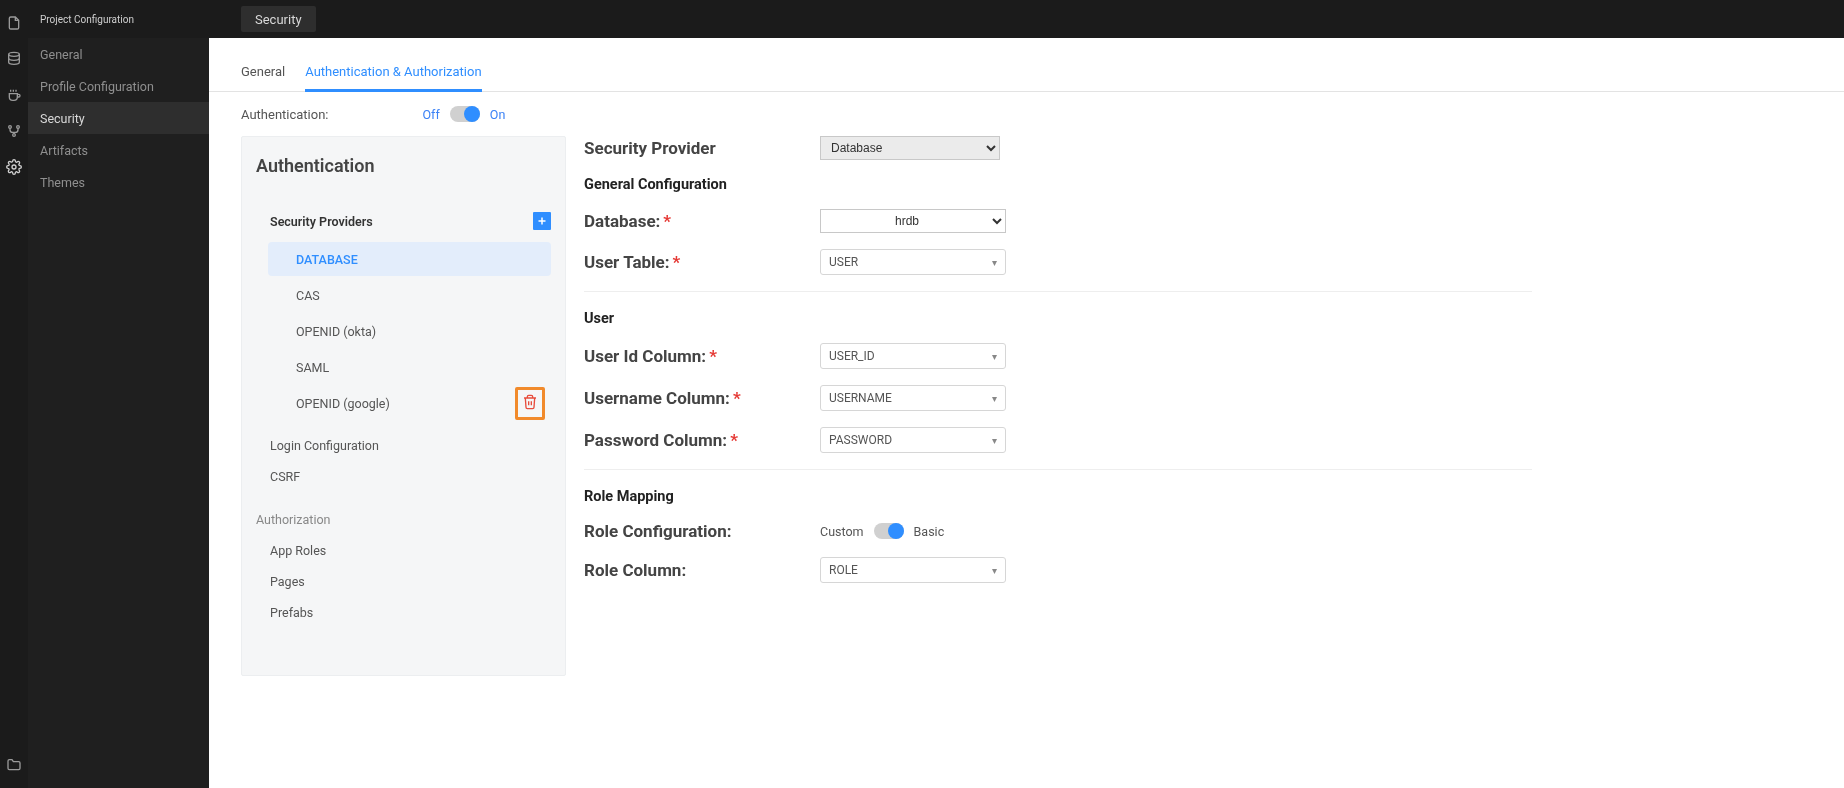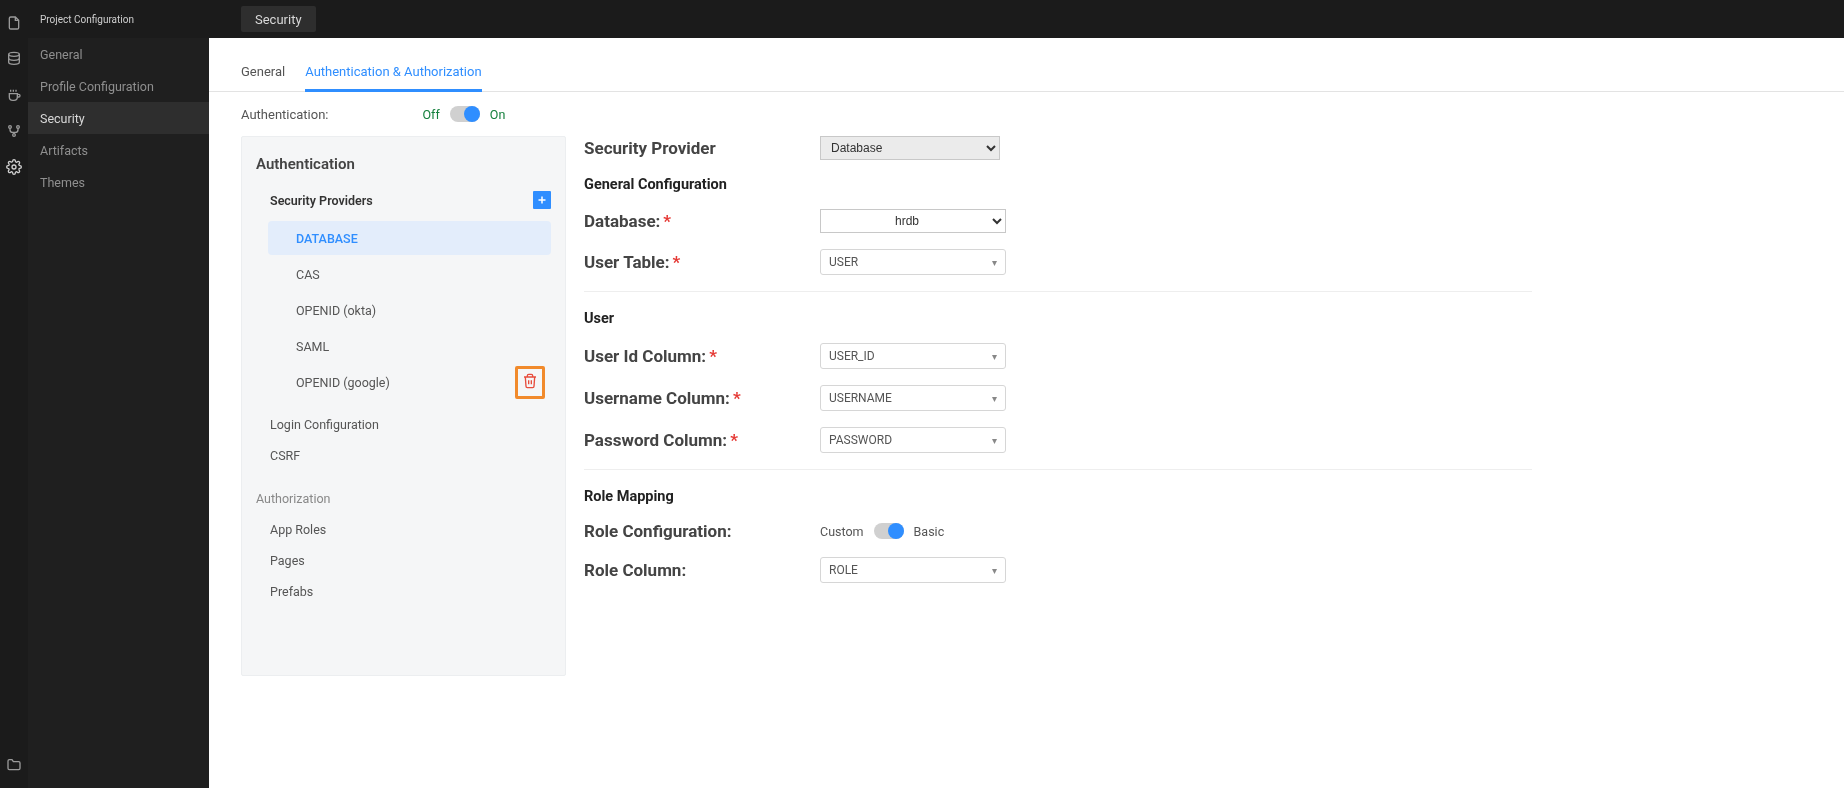--- a/index.html
+++ b/index.html
@@ -98,21 +98,21 @@
   .tab.active { color: #2f8eff; border-bottom: 3px solid #2f8eff; margin-bottom: -1px; }
 
   .auth-row {
     display: flex;
     align-items: center;
     gap: 94px;
     margin: 6px 0 14px 32px;
     font-size: 13px;
     color: #555;
   }
-  .toggle-wrap { display: flex; align-items: center; gap: 10px; font-size: 12.5px; color: #15803d; }
+  .toggle-wrap { display: flex; align-items: center; gap: 10px; font-size: 12.5px; color: #3b82f6; }
   .toggle {
     width: 30px; height: 16px;
     background: #d0d0d0;
     border-radius: 8px;
     position: relative;
     cursor: pointer;
   }
   .toggle .knob {
     position: absolute;
     width: 16px; height: 16px;
@@ -124,21 +124,21 @@
 
   .panel-row { display: flex; gap: 18px; margin: 0 32px; }
   .left-panel {
     width: 325px;
     background: #f5f6f7;
     border: 1px solid #eceef0;
     border-radius: 2px;
     padding: 18px 14px 24px 14px;
     height: 540px;
   }
-  .lp-heading { font-weight: 600; font-size: 15px; color: #444; margin-bottom: 14px; }
+  .lp-heading { font-weight: 600; font-size: 18px; color: #444; margin-bottom: 32px; }
   .lp-subheading {
     font-weight: 600; font-size: 12.5px; color: #333;
     display: flex; align-items: center; justify-content: space-between;
     padding: 4px 0 10px 14px;
   }
   .plus-btn {
     width: 18px; height: 18px;
     background: #2f8eff;
     color: #fff;
     display: flex; align-items: center; justify-content: center;

